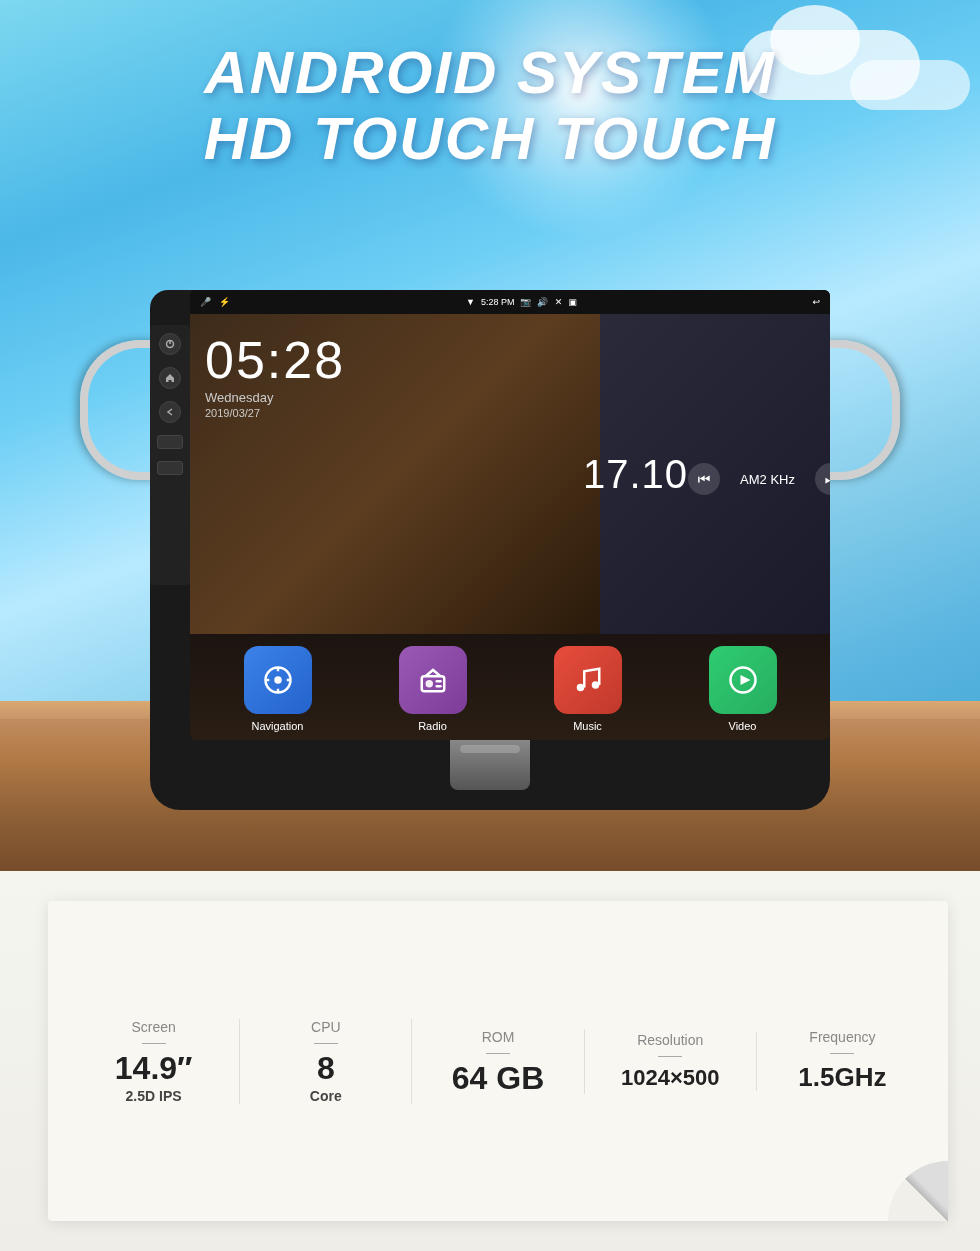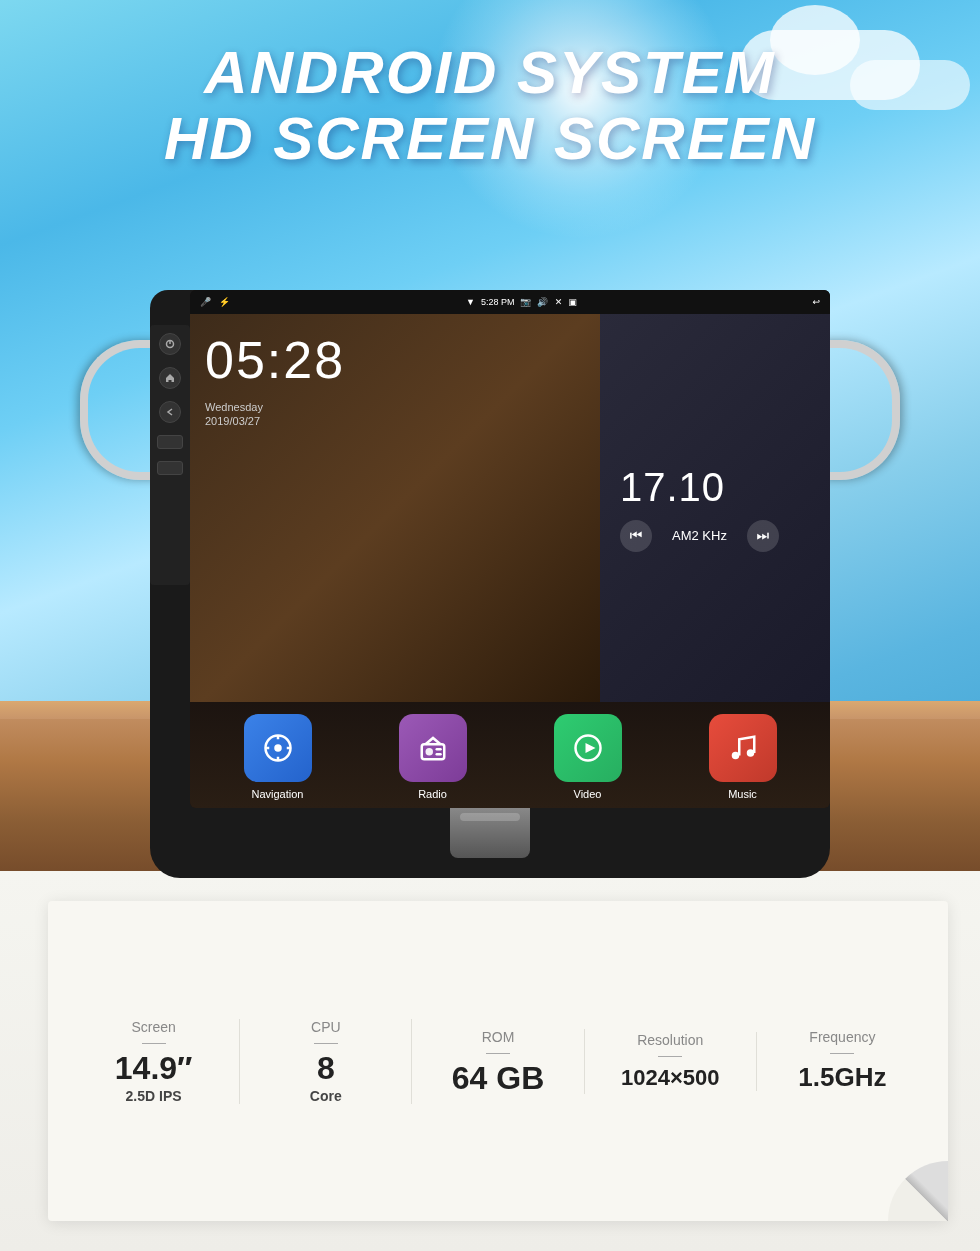--- a/index.html
+++ b/index.html
@@ -226,21 +226,21 @@
 
     .status-right {
       display: flex;
       gap: 6px;
       align-items: center;
     }
 
     
     .screen-content {
       display: flex;
-      height: 388px;
+      height: 320px;
     }
 
     
     .widget-area {
       flex: 1;
       background: linear-gradient(135deg, #3d2b1a 0%, #5c3d20 50%, #2a1a0a 100%);
       padding: 20px 15px;
       display: flex;
       flex-direction: column;
       justify-content: flex-start;
@@ -249,37 +249,36 @@
     .clock-time {
       font-size: 52px;
       font-weight: 300;
       color: #fff;
       line-height: 1;
       letter-spacing: 2px;
     }
 
     .clock-day {
       color: #ccc;
-      font-size: 11px;
-      margin-top: 15px;
+      font-size: 13px;
+      margin-top: 4px;
     }
 
     .clock-date {
       color: #ccc;
       font-size: 11px;
       margin-top: 2px;
     }
 
     
     .radio-widget {
       width: 230px;
       background: linear-gradient(135deg, #2a2a3a 0%, #1a1a2a 100%);
       display: flex;
-      flex-direction: column;
-      align-items: flex-start;
+      align-items: center;
       justify-content: center;
       padding: 20px;
     }
 
     .radio-freq {
       font-size: 40px;
       color: #fff;
       font-weight: 300;
       letter-spacing: 1px;
     }
@@ -461,21 +460,21 @@
 <div class="background">
   <div class="sun-glow"></div>
   <div class="cloud1"></div>
   <div class="cloud2"></div>
 </div>
 
 <div class="white-bg"></div>
 
 <div class="heading-section">
   <div class="heading-line1">ANDROID SYSTEM</div>
-  <div class="heading-line2">HD SCREEN SCREEN</div>
+  <div class="heading-line2">HD TOUCH TOUCH</div>
 </div>
 
 <div class="desk"></div>
 
 <div class="device-wrapper">
   <div class="device-housing">
 
     <div class="side-handle-left"></div>
     <div class="side-handle-right"></div>
 
@@ -560,38 +559,38 @@
                 <rect x="3" y="9" width="18" height="12" rx="2" fill="none" stroke="white" stroke-width="2"></rect>
                 <circle cx="9" cy="15" r="3" fill="white" opacity="0.9"></circle>
                 <rect x="14" y="12" width="5" height="2" rx="1" fill="white"></rect>
                 <rect x="14" y="16" width="5" height="2" rx="1" fill="white"></rect>
                 <path d="M6 9L12 4L18 9" stroke="white" stroke-width="2" fill="none"></path>
               </svg>
             </div>
             <div class="app-label">Radio</div>
           </div>
           <div class="app-item">
-            <div class="app-icon app-green">
-              <svg viewBox="0 0 24 24" width="30" height="30">
-                <circle cx="12" cy="12" r="10" fill="none" stroke="white" stroke-width="2"></circle>
-                <polygon points="10,8 18,12 10,16" fill="white"></polygon>
-              </svg>
-            </div>
-            <div class="app-label">Video</div>
-          </div>
-          <div class="app-item">
             <div class="app-icon app-red">
               <svg viewBox="0 0 24 24" width="30" height="30">
                 <path d="M9 18V5l12-2v13" stroke="white" stroke-width="2" fill="none"></path>
                 <circle cx="6" cy="18" r="3" fill="white"></circle>
                 <circle cx="18" cy="16" r="3" fill="white"></circle>
               </svg>
             </div>
             <div class="app-label">Music</div>
           </div>
+          <div class="app-item">
+            <div class="app-icon app-green">
+              <svg viewBox="0 0 24 24" width="30" height="30">
+                <circle cx="12" cy="12" r="10" fill="none" stroke="white" stroke-width="2"></circle>
+                <polygon points="10,8 18,12 10,16" fill="white"></polygon>
+              </svg>
+            </div>
+            <div class="app-label">Video</div>
+          </div>
         </div>
     </div>
 
     <div class="device-mount"></div>
   </div>
 </div>
 
 <div class="specs-section">
   <div class="specs-paper" id="specs-container">
   <div class="spec-item">

